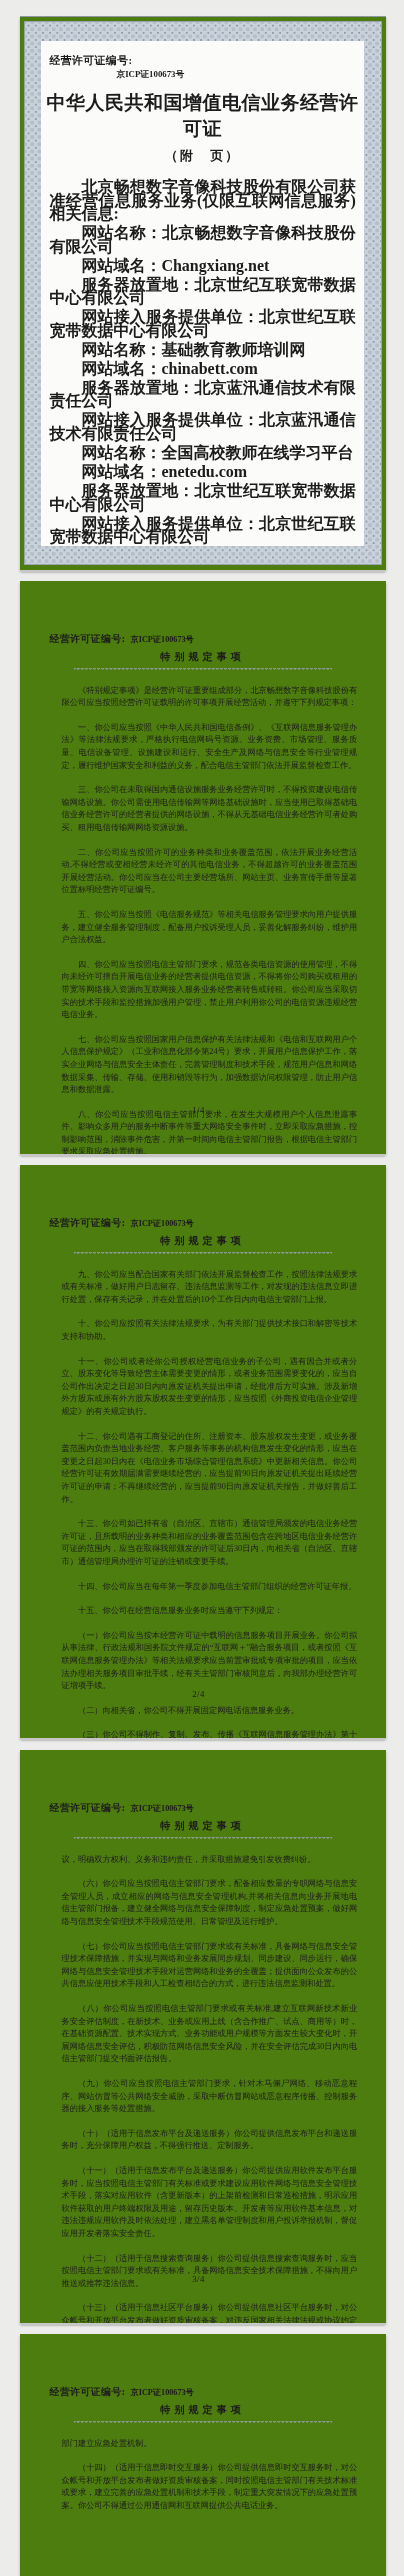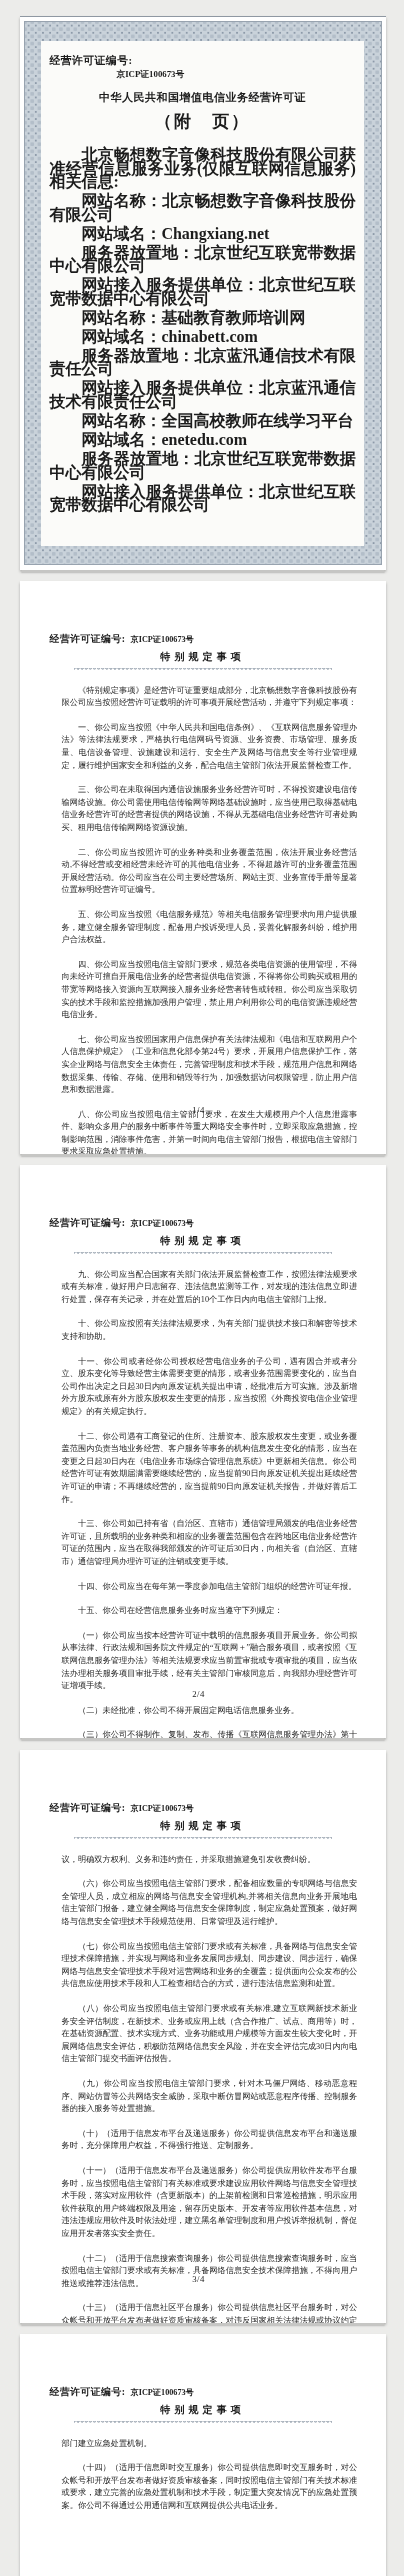--- a/index.html
+++ b/index.html
@@ -3,39 +3,39 @@
 <meta charset="utf-8">
 <style>
   html,body{margin:0;padding:0;}
   body{
     width:405px;height:2873px;position:relative;overflow:hidden;
     background:#ececea;
     font-family:"Liberation Serif","DejaVu Serif",serif;
     color:#1c1c1c;
   }
   .page{
-    position:absolute;left:19.6px;width:366px;background:#ffffff;
+    position:absolute;left:19.6px;width:366px;background:#4d7c0f;
     box-shadow:0 4.6px 0 -1.5px #c6c6c4, 0 1.5px 2.6px rgba(0,0,0,.28);
   }
   
   #page-1{top:15.5px;height:553px;border-top:0.5px solid #8f98a2;}
   .cert-frame{
     position:absolute;inset:4.1px;
     background:
       radial-gradient(circle,#8d9aa9 0.8px,transparent 1.2px) 0 0/7.2px 7.2px,
       radial-gradient(circle,#b3bec9 1.8px,transparent 2.3px) 3.6px 3.6px/7.2px 7.2px,
       #c9d2da;
     border:0.5px solid #98a3af;
   }
   .cert-inner{position:absolute;inset:24px 21.6px;background:#fbfbf9;}
   .cert-license{margin:13.4px 0 0 8.2px;}
   .cert-license .lbl{font-size:10.8px;font-weight:bold;letter-spacing:0.5px;}
   .cert-license .num{display:block;margin:1.5px 0 0 67px;font-size:8.8px;font-weight:600;}
-  .cert-title{text-align:center;font-size:11px;font-weight:bold;margin-top:8.2px;letter-spacing:0.5px;}
-  .cert-subtitle{text-align:center;font-size:17px;font-weight:bold;margin-top:5.2px;letter-spacing:2.1px;}
+  .cert-title{text-align:center;font-size:19px;font-weight:bold;margin-top:8.2px;letter-spacing:0.5px;}
+  .cert-subtitle{text-align:center;font-size:13px;font-weight:bold;margin-top:5.2px;letter-spacing:2.1px;}
   .cert-body{margin:15.5px 8.2px 0 8.2px;}
   .cert-body p{
     margin:5.7px 0 0 0;font-size:16px;line-height:13.4px;font-weight:600;
     text-indent:2em;text-align:justify;
   }
   
   .sp{overflow:hidden;}
   #page-2{top:581px;height:573px;}
   #page-3{top:1165px;height:573px;}
   #page-4{top:1750px;height:573px;}
@@ -123,21 +123,21 @@
   <div class="zigzag"></div>
   <div class="sp-body">
       <p>九、你公司应当配合国家有关部门依法开展监督检查工作，按照法律法规要求或有关标准，做好用户日志留存、违法信息监测等工作，对发现的违法信息立即进行处置，保存有关记录，并在处置后的10个工作日内向电信主管部门上报。</p>
       <p>十、你公司应按照有关法律法规要求，为有关部门提供技术接口和解密等技术支持和协助。</p>
       <p>十一、你公司或者经你公司授权经营电信业务的子公司，遇有因合并或者分立、股东变化等导致经营主体需要变更的情形，或者业务范围需要变化的，应当自公司作出决定之日起30日内向原发证机关提出申请，经批准后方可实施。涉及新增外方股东或原有外方股东股权发生变更的情形，应当按照《外商投资电信企业管理规定》的有关规定执行。</p>
       <p>十二、你公司遇有工商登记的住所、注册资本、股东股权发生变更，或业务覆盖范围内负责当地业务经营、客户服务等事务的机构信息发生变化的情形，应当在变更之日起30日内在《电信业务市场综合管理信息系统》中更新相关信息。你公司经营许可证有效期届满需要继续经营的，应当提前90日向原发证机关提出延续经营许可证的申请；不再继续经营的，应当提前90日向原发证机关报告，并做好善后工作。</p>
       <p>十三、你公司如已持有省（自治区、直辖市）通信管理局颁发的电信业务经营许可证，且所载明的业务种类和相应的业务覆盖范围包含在跨地区电信业务经营许可证的范围内，应当在取得我部颁发的许可证后30日内，向相关省（自治区、直辖市）通信管理局办理许可证的注销或变更手续。</p>
       <p>十四、你公司应当在每年第一季度参加电信主管部门组织的经营许可证年报。</p>
       <p>十五、你公司在经营信息服务业务时应当遵守下列规定：</p>
       <p>（一）你公司应当按本经营许可证中载明的信息服务项目开展业务。你公司拟从事法律、行政法规和国务院文件规定的“互联网＋”融合服务项目，或者按照《互联网信息服务管理办法》等相关法规要求应当前置审批或专项审批的项目，应当依法办理相关服务项目审批手续，经有关主管部门审核同意后，向我部办理经营许可证增项手续。</p>
-      <p>（二）未经批准，你公司不得开展固定网电话信息服务业务。</p>
+      <p>（二）向相关省，你公司不得开展固定网电话信息服务业务。</p>
       <p>（三）你公司不得制作、复制、发布、传播《互联网信息服务管理办法》第十五条所列内容，不得提供虚假信息诱导、欺骗用户。</p>
       <p>（四）你公司发布信息服务业务广告时，应当公布你公司名称和经营许可证编号，且不得含有悖于社会良好风尚、损害人民群众尤其是青少年身心健康的内容。</p>
       <p>（五）你公司向用户收费应当做到准确、合理，不得向用户收取信息服务项目中明码标</p>
     </div>
   <div class="page-num">2/4</div>
 </div>
 
 <div class="page sp" id="page-4">
   <div class="sp-license">
     <span class="lbl">经营许可证编号:</span>

